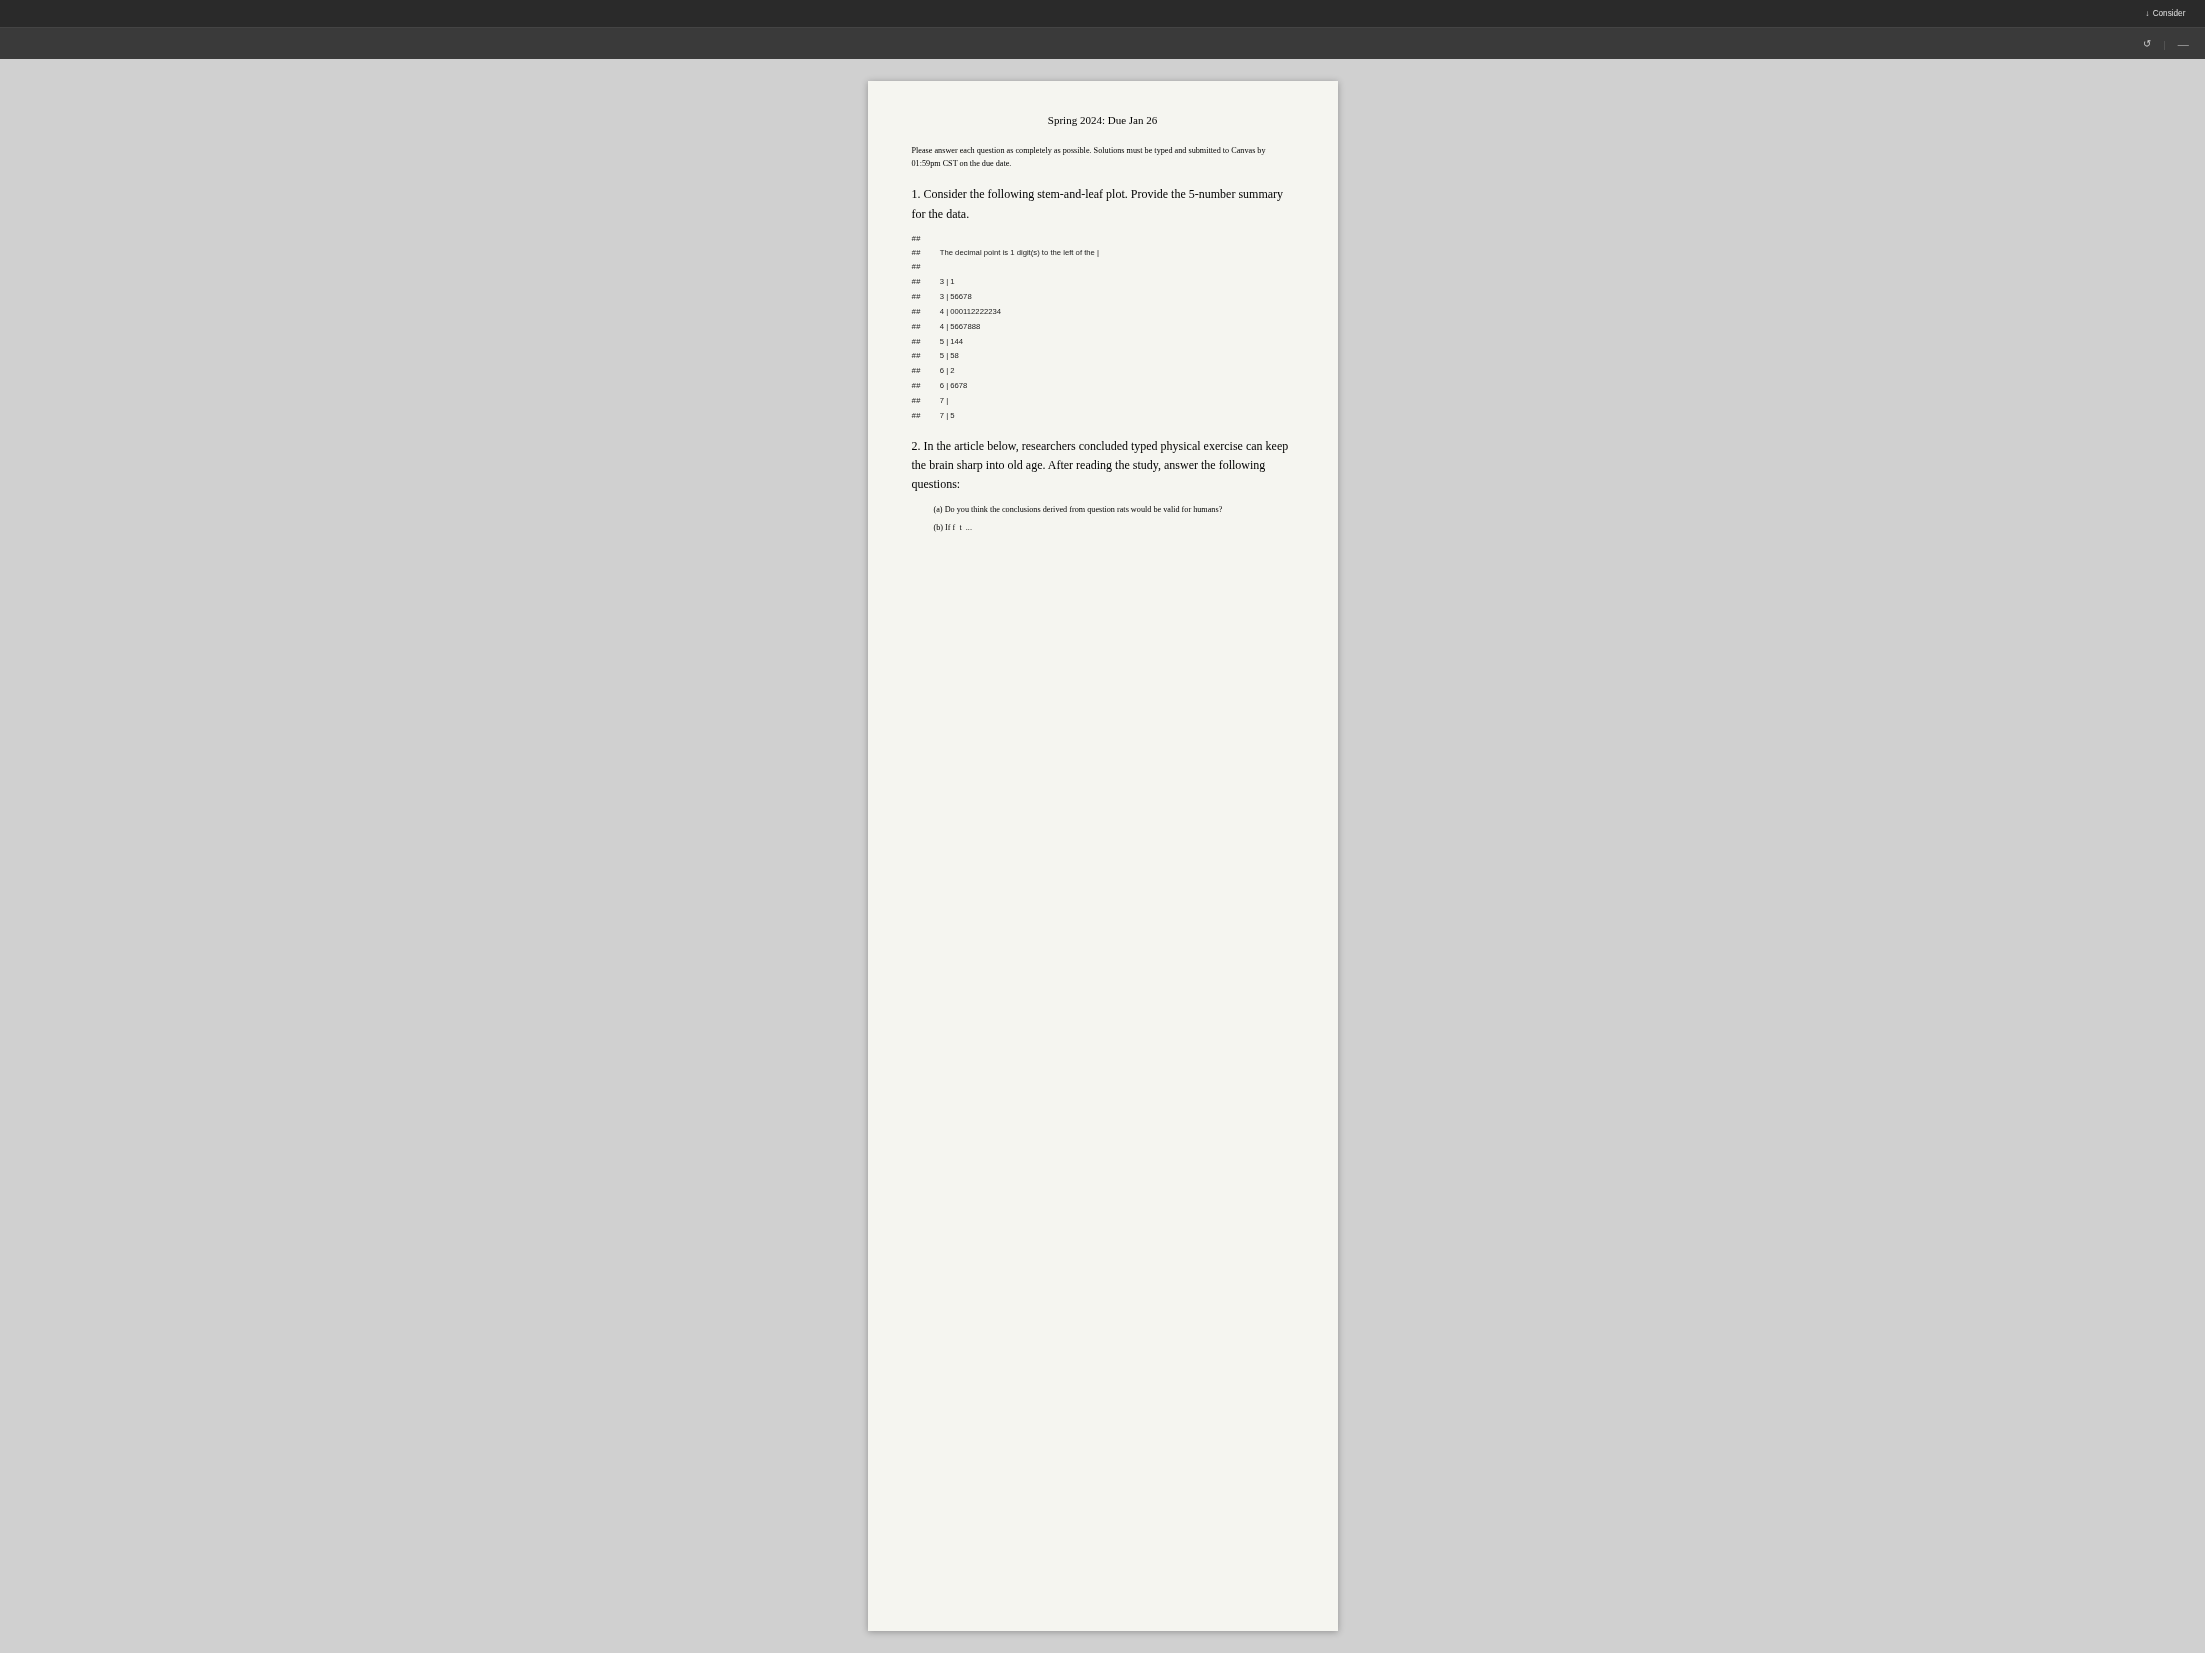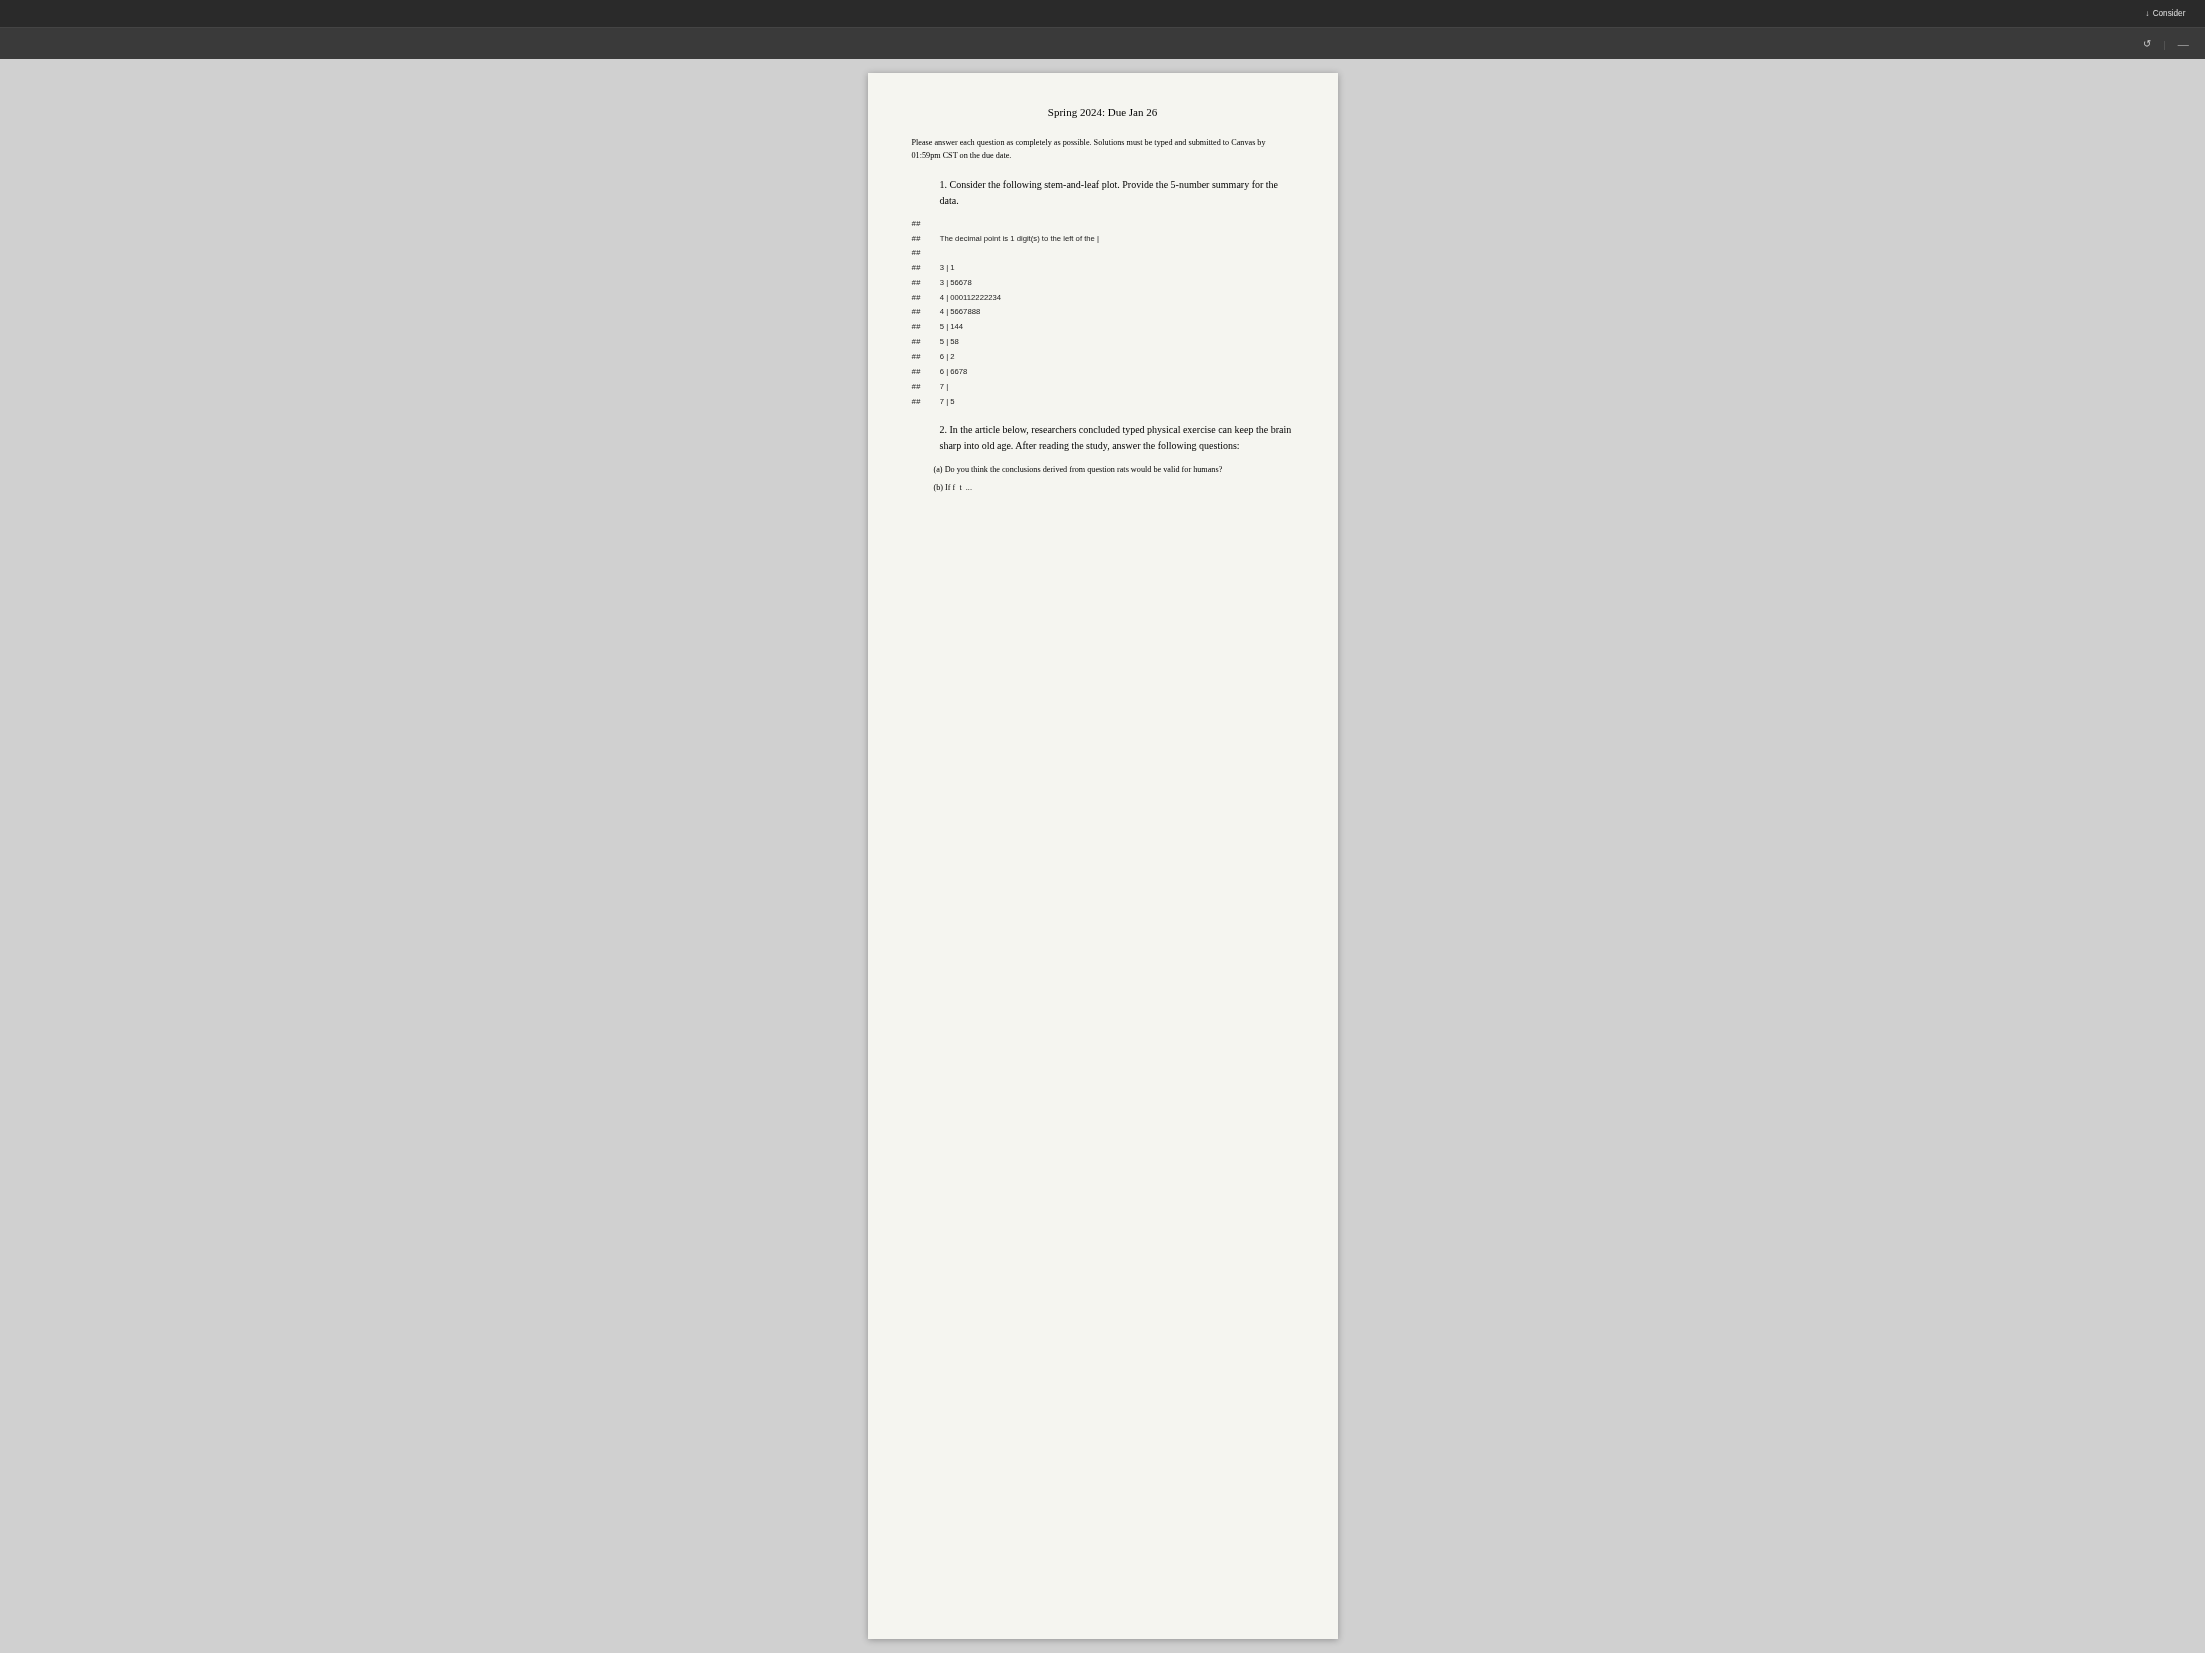--- a/index.html
+++ b/index.html
@@ -65,21 +65,21 @@
       font-size: 11px;
       cursor: pointer;
       padding: 3.3px;
     }
 
     .content-area {
       background-color: #d0d0d0;
       min-height: calc(100vh - 59px);
       display: flex;
       justify-content: center;
-      padding: 14px 11px;
+      padding: 22px 11px;
     }
 
     .document {
       background-color: #f5f5f0;
       width: 470px;
       min-height: 492px;
       padding: 33px 44px;
       box-shadow: 0 1.1px 6.6px rgba(0,0,0,0.3);
     }
 
@@ -96,24 +96,24 @@
       line-height: 1.6;
       margin-bottom: 15.3px;
       font-family: 'Times New Roman', Times, serif;
     }
 
     .question-block {
       margin-bottom: 13px;
     }
 
     .question-text {
-      font-size: 10px;
+      font-size: 12px;
       line-height: 1.6;
       margin-bottom: 8.8px;
-      margin-left: 28px;
+      margin-left: 0;
       font-family: 'Times New Roman', Times, serif;
     }
 
     .code-block {
       font-family: 'Courier New', Courier, monospace;
       font-size: 7.7px;
       line-height: 1.8;
       margin-left: 0;
       color: #222;
     }

